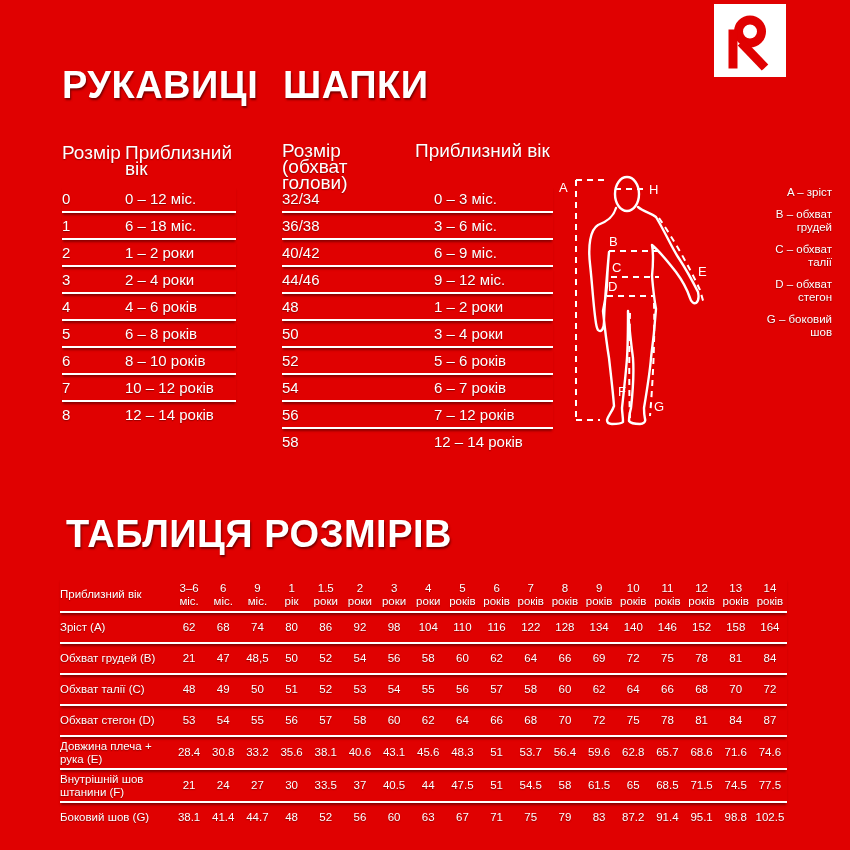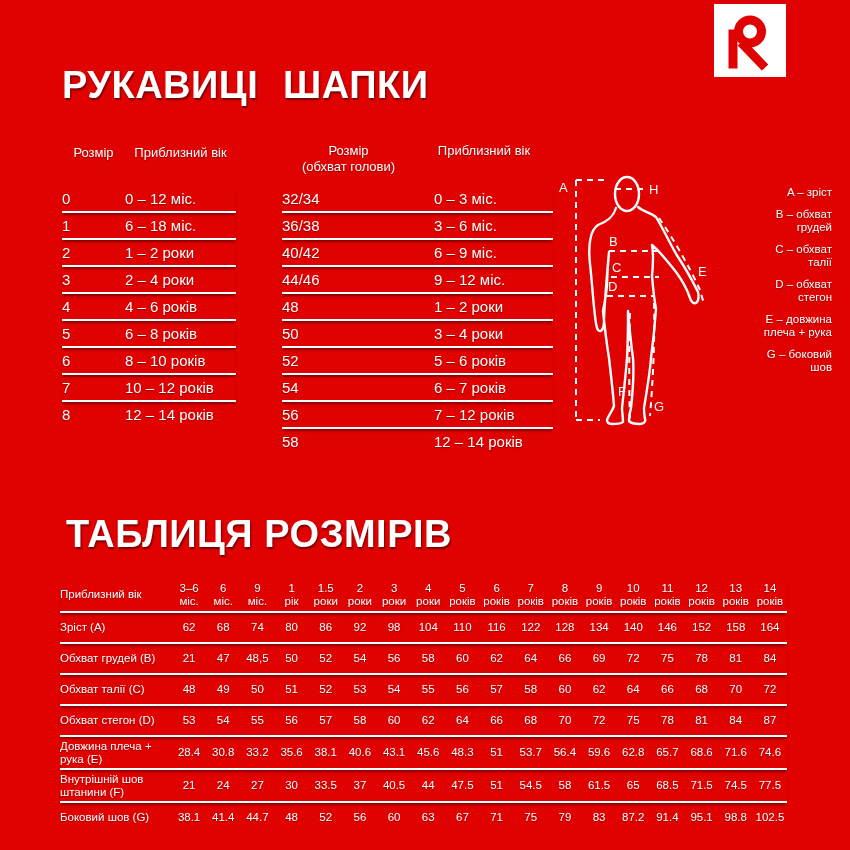--- a/index.html
+++ b/index.html
@@ -12,21 +12,21 @@
   .abs{position:absolute;}
   .ts{text-shadow:0 1px 1px rgba(110,0,0,.7);}
   
   .big-title{
     font-size:38px;font-weight:bold;letter-spacing:.5px;line-height:1;
     text-shadow:1px 2px 2px rgba(100,0,0,.85);white-space:nowrap;
   }
   
   .logo-box{left:714px;top:4px;width:72px;height:73px;background:#fff;}
   
-  .thead{font-size:13px;line-height:16px;display:grid;text-align:center;}
+  .thead{font-size:19px;line-height:16px;display:grid;}
   .thead.mit{left:62px;top:145px;width:174px;grid-template-columns:63px 1fr;}
   .thead.hat{left:282px;top:143px;width:271px;grid-template-columns:133px 1fr;}
   .trows{display:block;}
   .trows.mit{left:62px;top:186px;width:174px;}
   .trows.hat{left:282px;top:186px;width:271px;}
   .t-row{
     display:grid;height:25px;align-items:center;font-size:15px;
     border-bottom:2px solid #fff;
     box-shadow:0 3px 2px -1px rgba(125,0,0,.85);
   }
@@ -235,24 +235,20 @@
     </div>
     <div class="legend-item">
       <div>C – обхват</div>
       <div>талії</div>
     </div>
     <div class="legend-item">
       <div>D – обхват</div>
       <div>стегон</div>
     </div>
     <div class="legend-item">
-      <div>E – довжина</div>
-      <div>плеча + рука</div>
-    </div>
-    <div class="legend-item">
       <div>G – боковий</div>
       <div>шов</div>
     </div>
   </div>
 
 <div class="abs big-title" style="left:66px;top:515px;">ТАБЛИЦЯ РОЗМІРІВ</div>
 
 <div class="abs size-table ts" id="size-table">
     <div class="st-row head">
       <span class="st-label">Приблизний вік</span>

